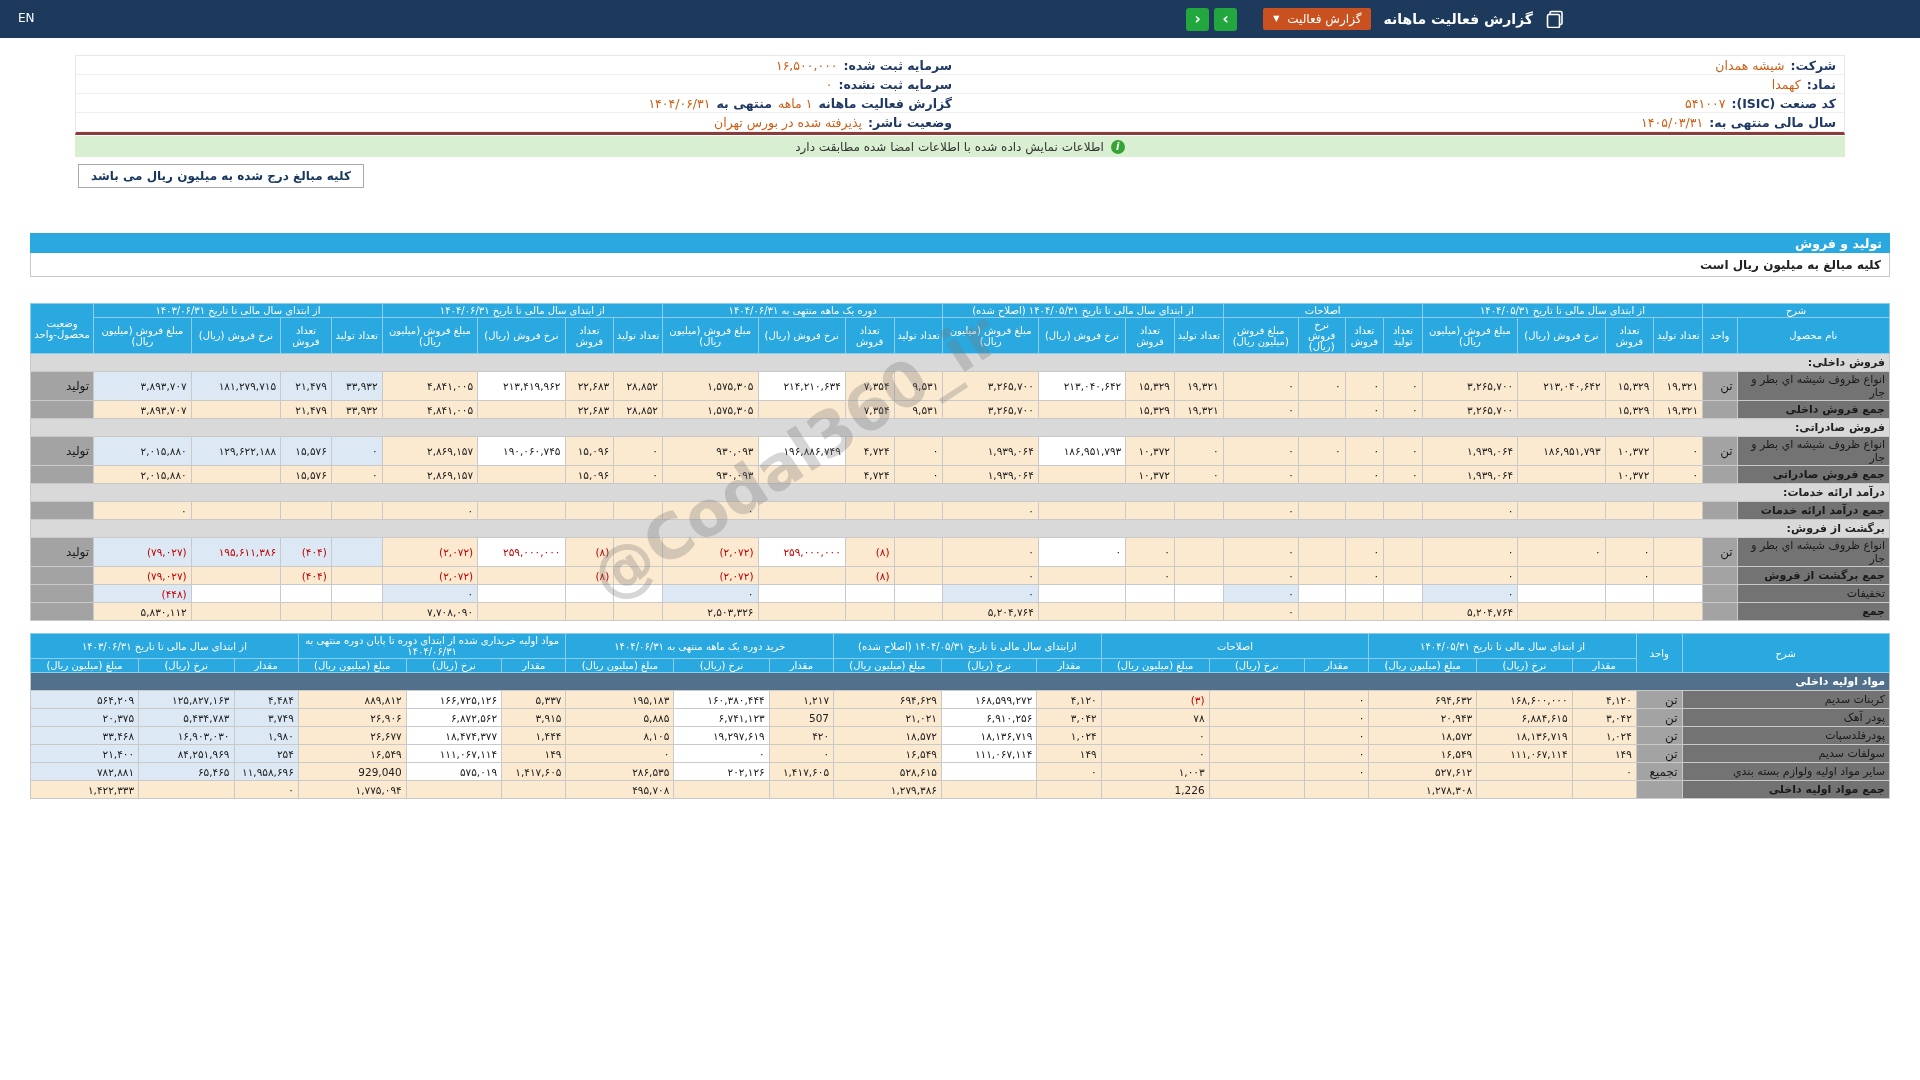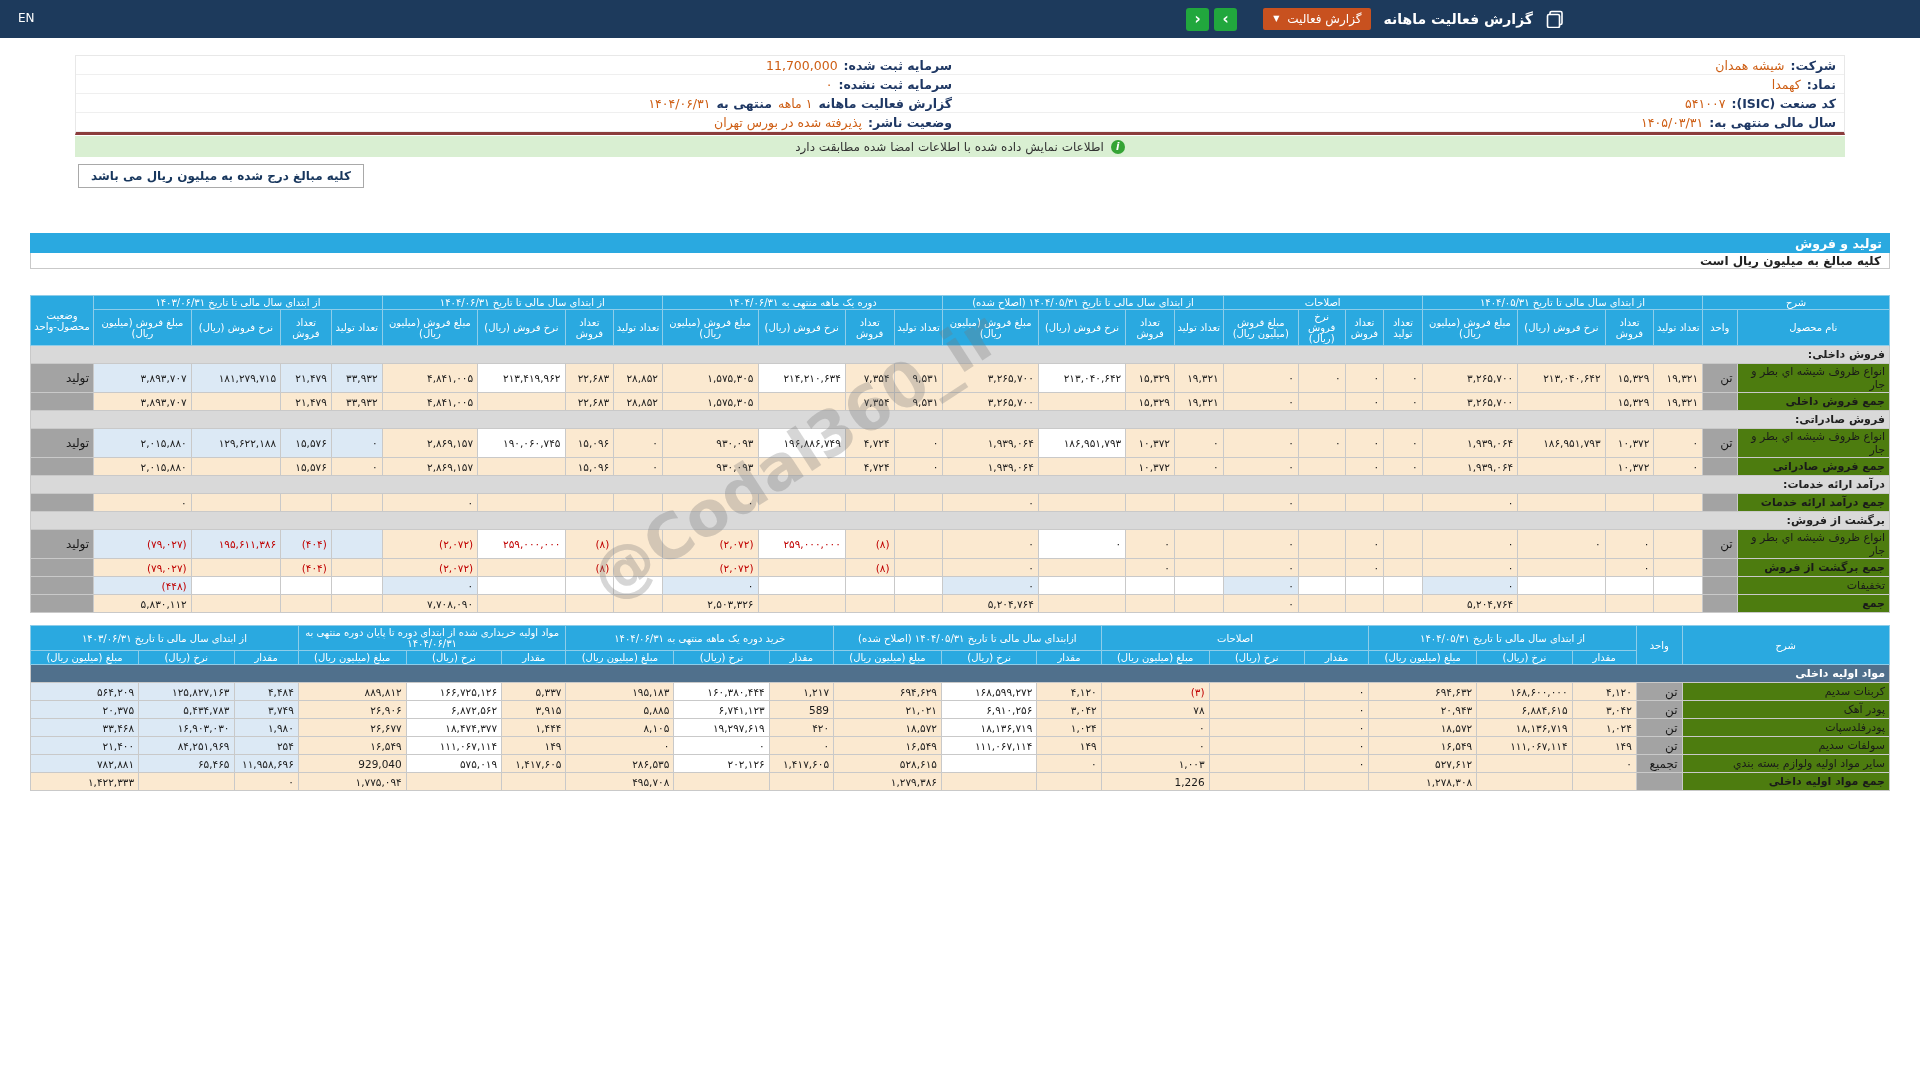--- a/index.html
+++ b/index.html
@@ -20,27 +20,27 @@
   .info-row{height:19px;display:flex;align-items:center;font-size:12.5px;border-bottom:1px solid #efefef;padding:0 8px;gap:6px;white-space:nowrap}
   .info-row .l{color:#1f3864;font-weight:bold}
   .info-row .v{color:#ce5e14}
   
   .banner{position:absolute;top:136px;right:75px;left:75px;height:21px;background:#d9efd2;display:flex;align-items:center;justify-content:center;gap:7px;font-size:12px;color:#333}
   .binfo{width:14px;height:14px;border-radius:50%;background:#35a435;color:#fff;font-size:10px;font-weight:bold;font-style:italic;display:flex;align-items:center;justify-content:center}
   .notebox{position:absolute;top:164px;left:78px;border:1px solid #a9a9a9;padding:4px 12px;font-size:12px;font-weight:bold;color:#17365d;background:#fff;white-space:nowrap}
   
   .main{position:absolute;top:233px;right:30px;left:30px}
   .bluebar{height:20px;background:#2aa9e0;color:#fff;font-weight:bold;font-size:12.5px;display:flex;align-items:center;padding:0 8px}
-  .subnote{height:16px;border:1px solid #c9c9c9;border-top:none;display:flex;align-items:center;padding:0 8px;font-size:12px;font-weight:bold;color:#222;background:#fff}
+  .subnote{height:24px;border:1px solid #c9c9c9;border-top:none;display:flex;align-items:center;padding:0 8px;font-size:12px;font-weight:bold;color:#222;background:#fff}
   .gap1{height:26px}.gap2{height:12px}
   table{width:100%;border-collapse:collapse;direction:rtl;table-layout:fixed}
   th{background:#2aa9e0;color:#fff;font-size:10px;font-weight:normal;border:1px solid #8ecde9;padding:1px 2px;text-align:center;vertical-align:middle;word-wrap:break-word}
   td{border:1px solid #c9c9c9;font-size:10.5px;padding:1px 4px;height:18px;vertical-align:middle;color:#1a1a1a;word-wrap:break-word}
   td.num{direction:ltr;text-align:right}
-  td.nm{text-align:right;background:#4d7c0f;font-size:11px}
+  td.nm{text-align:right;background:#737373;font-size:11px}
   td.bd{font-weight:bold}
   td.un,td.st{text-align:right;background:#a3a3a3;font-size:12px}
   .co{background:#fbe9d0}.cb{background:#dce9f5}.cw{background:#fff}
   .neg{color:#c00000}
   tr.sec td{background:#d9d9d9;color:#222;font-weight:bold;text-align:right;font-size:11px}
   tr.sec2 td{background:#50708c;color:#fff;font-weight:bold;text-align:right;font-size:11px}
   
   .wm{position:absolute;top:420px;left:560px;font-size:62px;color:rgba(120,120,120,0.30);transform:rotate(-33deg);direction:ltr;pointer-events:none;white-space:nowrap;font-weight:bold;z-index:5}
 </style>
 </head>
@@ -82,21 +82,21 @@
         <span class="v">۵۴۱۰۰۷</span>
       </div>
       <div class="info-row">
         <span class="l">سال مالی منتهی به: </span>
         <span class="v">۱۴۰۵/۰۳/۳۱</span>
       </div>
     </div>
   <div class="info-col" id="info-left">
       <div class="info-row">
         <span class="l">سرمایه ثبت شده: </span>
-        <span class="v">11,700,000</span>
+        <span class="v">۱۶,۵۰۰,۰۰۰</span>
       </div>
       <div class="info-row">
         <span class="l">سرمایه ثبت نشده: </span>
         <span class="v">۰</span>
       </div>
       <div class="info-row">
         <span class="l">گزارش فعالیت ماهانه </span>
         <span class="v">۱ ماهه</span>
         <span class="l"> منتهی به </span>
         <span class="v">۱۴۰۴/۰۶/۳۱</span>
@@ -552,21 +552,21 @@
           <td class="un">تن</td>
           <td class="num co">۳,۰۴۲</td>
           <td class="num co">۶,۸۸۴,۶۱۵</td>
           <td class="num co">۲۰,۹۴۳</td>
           <td class="num co">۰</td>
           <td class="num co"></td>
           <td class="num co">۷۸</td>
           <td class="num co">۳,۰۴۲</td>
           <td class="num cw">۶,۹۱۰,۲۵۶</td>
           <td class="num co">۲۱,۰۲۱</td>
-          <td class="num co">589</td>
+          <td class="num co">507</td>
           <td class="num cw">۶,۷۴۱,۱۲۳</td>
           <td class="num co">۵,۸۸۵</td>
           <td class="num co">۳,۹۱۵</td>
           <td class="num cw">۶,۸۷۲,۵۶۲</td>
           <td class="num co">۲۶,۹۰۶</td>
           <td class="num cb">۳,۷۴۹</td>
           <td class="num cb">۵,۴۳۴,۷۸۳</td>
           <td class="num cb">۲۰,۳۷۵</td>
         </tr>
         <tr>

